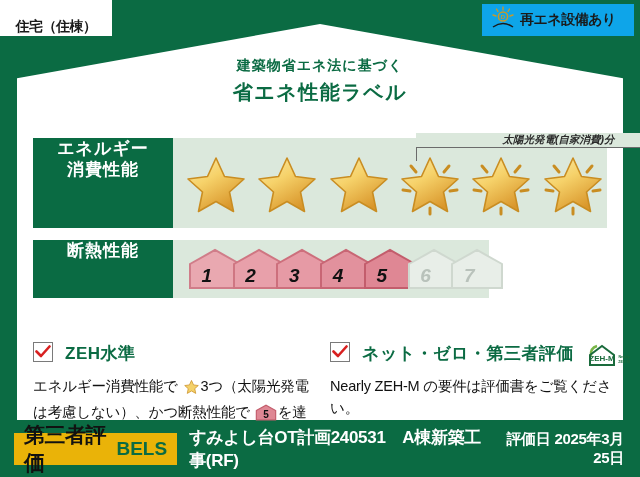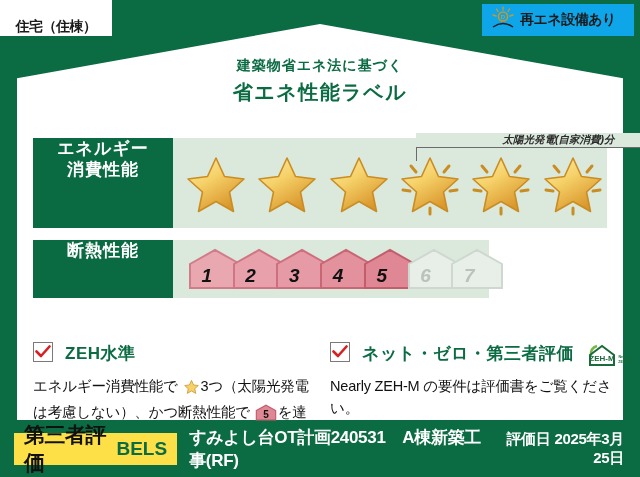--- a/index.html
+++ b/index.html
@@ -166,21 +166,21 @@
   .inline-ico { vertical-align: -4px; margin: 0 1px; }
 
   
   .footer {
     position: absolute; left: 0; right: 0; bottom: 0;
     height: 57px;
     display: flex; align-items: center;
   }
   .bels-box {
     margin-left: 14px;
-    background: #fde047;
+    background: #eab308;
     height: 32px;
     padding: 0 10px;
     display: flex; align-items: center; gap: 8px;
   }
   .bels-jp { font-size: 21px; font-weight: bold; color: #111; letter-spacing: -0.5px; }
   .bels-en { font-size: 19px; font-weight: bold; color: #0b6b43; letter-spacing: 0px; }
   .prop {
     margin-left: 12px;
     color: #ffffff; font-size: 17px; font-weight: bold;
     letter-spacing: -0.3px;

